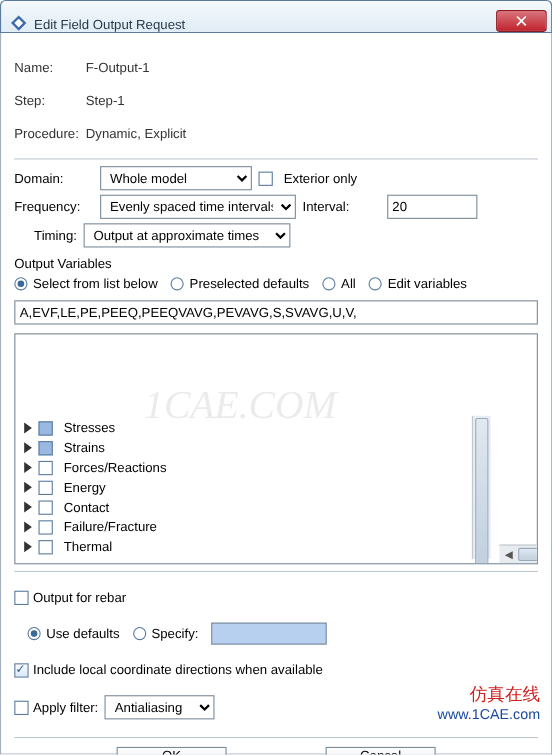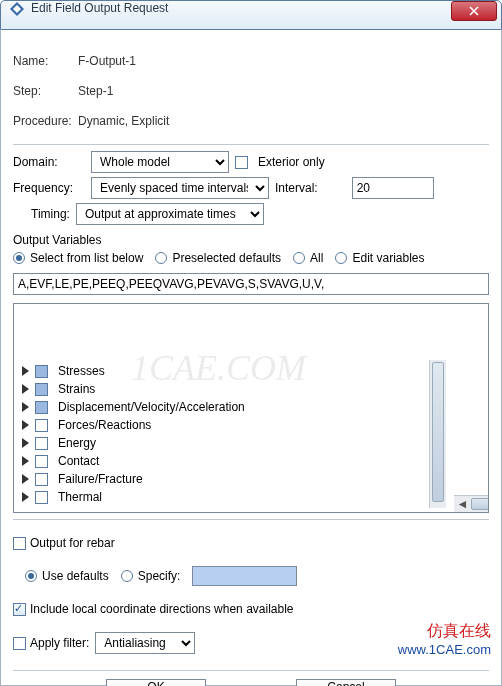--- a/index.html
+++ b/index.html
@@ -1,17 +1,17 @@
 <!DOCTYPE html>
 <html><head>
 <meta charset="utf-8">
 <style>
 * { box-sizing: border-box; font-family: "Segoe UI", Tahoma, sans-serif; font-size: 12px; }
 body { margin: 0; background: #fff; width: 502px; height: 686px; overflow: hidden; position: relative; }
-.titlebar { height: 30px; background: linear-gradient(#f5f9fc, #e0ecf6); border: 1px solid #5a7aa0; border-radius: 5px 5px 0 0; display: flex; align-items: flex-start; padding: 0 4px 0 8px; }
+.titlebar { height: 30px; background: linear-gradient(#f5f9fc, #e0ecf6); border: 1px solid #5a7aa0; border-radius: 5px 5px 0 0; display: flex; align-items: flex-end; padding: 0 4px 0 8px; }
 .titlebar .icon-abaqus { width: 16px; height: 16px; margin-right: 6px; }
 .titlebar .title { color: #2a3a4a; }
 .titlebar .spacer { flex: 1; }
 .close-btn { width: 46px; height: 20px; background: linear-gradient(#d9757c, #c0232e); border: 1px solid #8a1820; border-radius: 3px; display: flex; align-items: center; justify-content: center; color: #fff; font-weight: bold; font-size: 11px; }
 .content { padding: 8px 12px; border-left: 1px solid #a6b2c0; border-right: 1px solid #a6b2c0; border-bottom: 1px solid #a6b2c0; height: calc(100% - 30px); position: relative; }
 .row { display: flex; align-items: center; margin: 16px 0; }
 .label-col { width: 65px; color: #333; }
 .value-col { color: #333; }
 hr.sep { border: none; border-top: 1px solid #c0c8d0; margin: 6px 0; }
 select, input[type="text"] { border: 1px solid #7a8a9a; background: #fff; padding: 2px 4px; height: 22px; }
@@ -136,25 +136,20 @@
             <span class="checkbox filled"></span>
             <span>Stresses</span>
           </div>
           <div class="tree-item">
             <span class="tri"></span>
             <span class="checkbox filled"></span>
             <span>Strains</span>
           </div>
           <div class="tree-item">
             <span class="tri"></span>
-            <span class="checkbox filled"></span>
-            <span>Displacement/Velocity/Acceleration</span>
-          </div>
-          <div class="tree-item">
-            <span class="tri"></span>
             <span class="checkbox"></span>
             <span>Forces/Reactions</span>
           </div>
           <div class="tree-item">
             <span class="tri"></span>
             <span class="checkbox"></span>
             <span>Energy</span>
           </div>
           <div class="tree-item">
             <span class="tri"></span>

